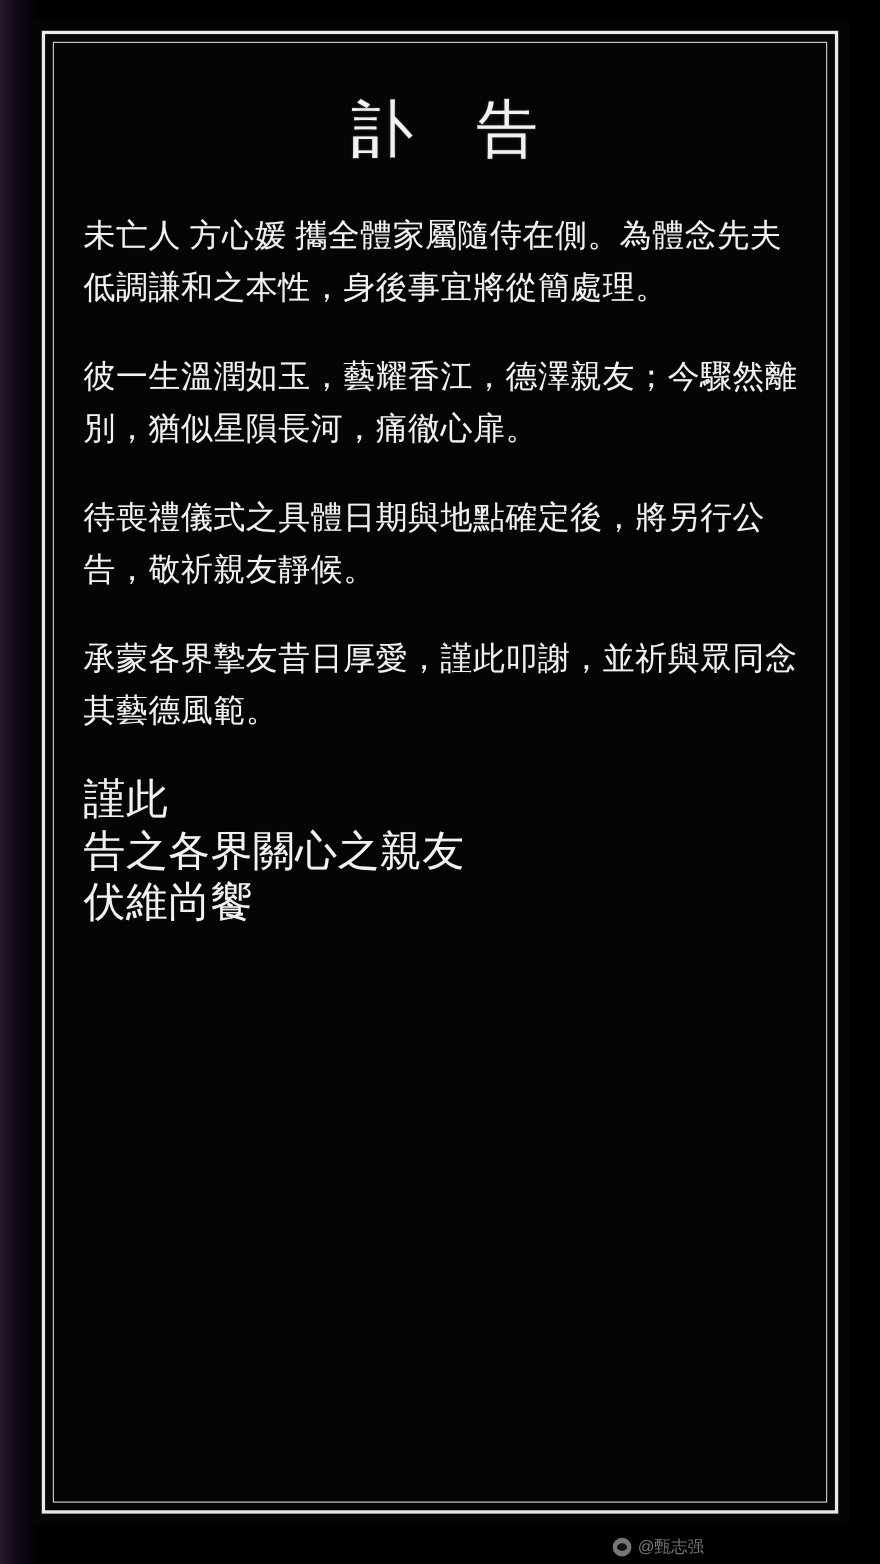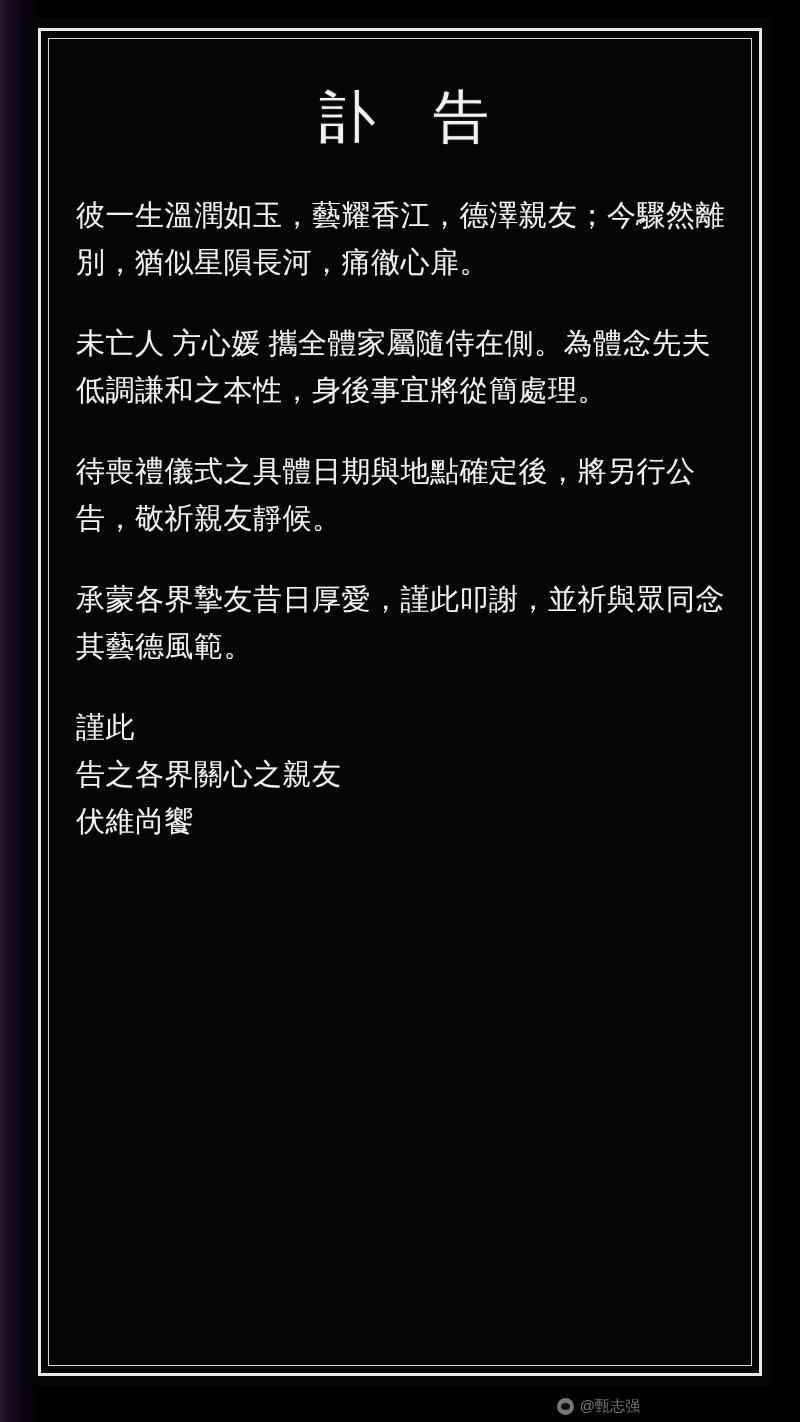--- a/index.html
+++ b/index.html
@@ -79,21 +79,21 @@
   .para {
     font-size: 29px;
     line-height: 47px;
     margin: 0 0 34px 0;
     letter-spacing: 0.5px;
     text-shadow: 0 0 1px rgba(255,255,255,0.25);
   }
   .para:last-child { margin-bottom: 0; }
 
   .block-lines {
-    font-size: 29px;
+    font-size: 38px;
     line-height: 47px;
     margin: 0 0 34px 0;
     letter-spacing: 0.5px;
     white-space: pre-line;
     text-shadow: 0 0 1px rgba(255,255,255,0.25);
   }
 
   .sign {
     font-size: 29px;
     line-height: 50px;
@@ -139,22 +139,22 @@
 <body>
 
 <div class="page">
   <div class="notice-card">
     <div class="frame-outer"></div>
     <div class="frame-inner"></div>
 
     <div class="content">
       <div class="title">訃 告</div>
 
+      <p class="para">未亡人 方心媛 攜全體家屬隨侍在側。為體念先夫低調謙和之本性，身後事宜將從簡處理。</p>
       <p class="para">彼一生溫潤如玉，藝耀香江，德澤親友；今驟然離別，猶似星隕長河，痛徹心扉。</p>
-      <p class="para">未亡人 方心媛 攜全體家屬隨侍在側。為體念先夫低調謙和之本性，身後事宜將從簡處理。</p>
       <p class="para">待喪禮儀式之具體日期與地點確定後，將另行公告，敬祈親友靜候。</p>
       <p class="para">承蒙各界摯友昔日厚愛，謹此叩謝，並祈與眾同念其藝德風範。</p>
 
       <div class="block-lines">謹此
 告之各界關心之親友
 伏維尚饗</div>
 
     </div>
   </div>
 

